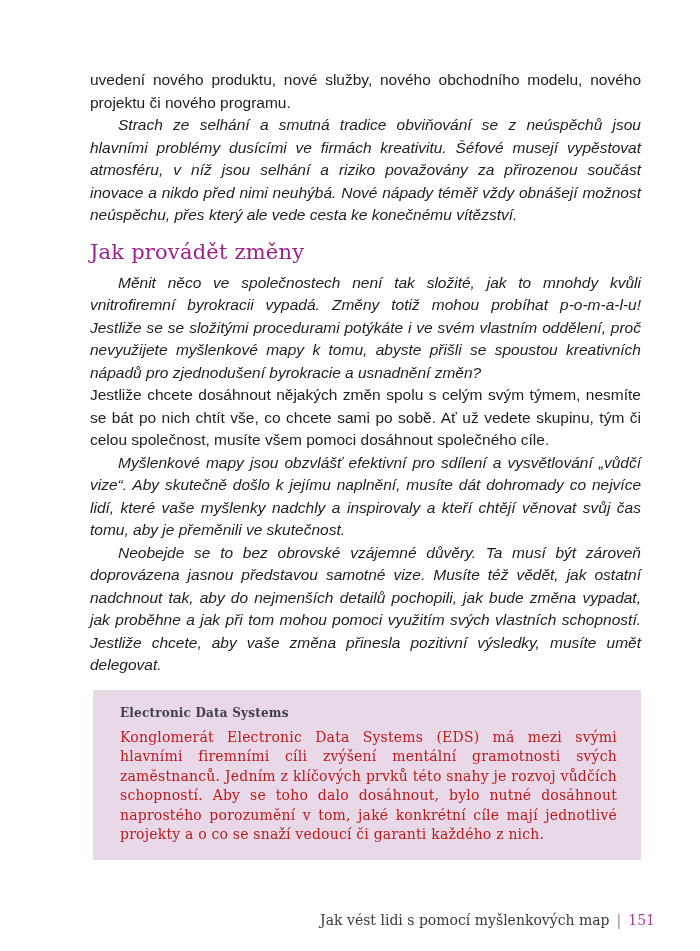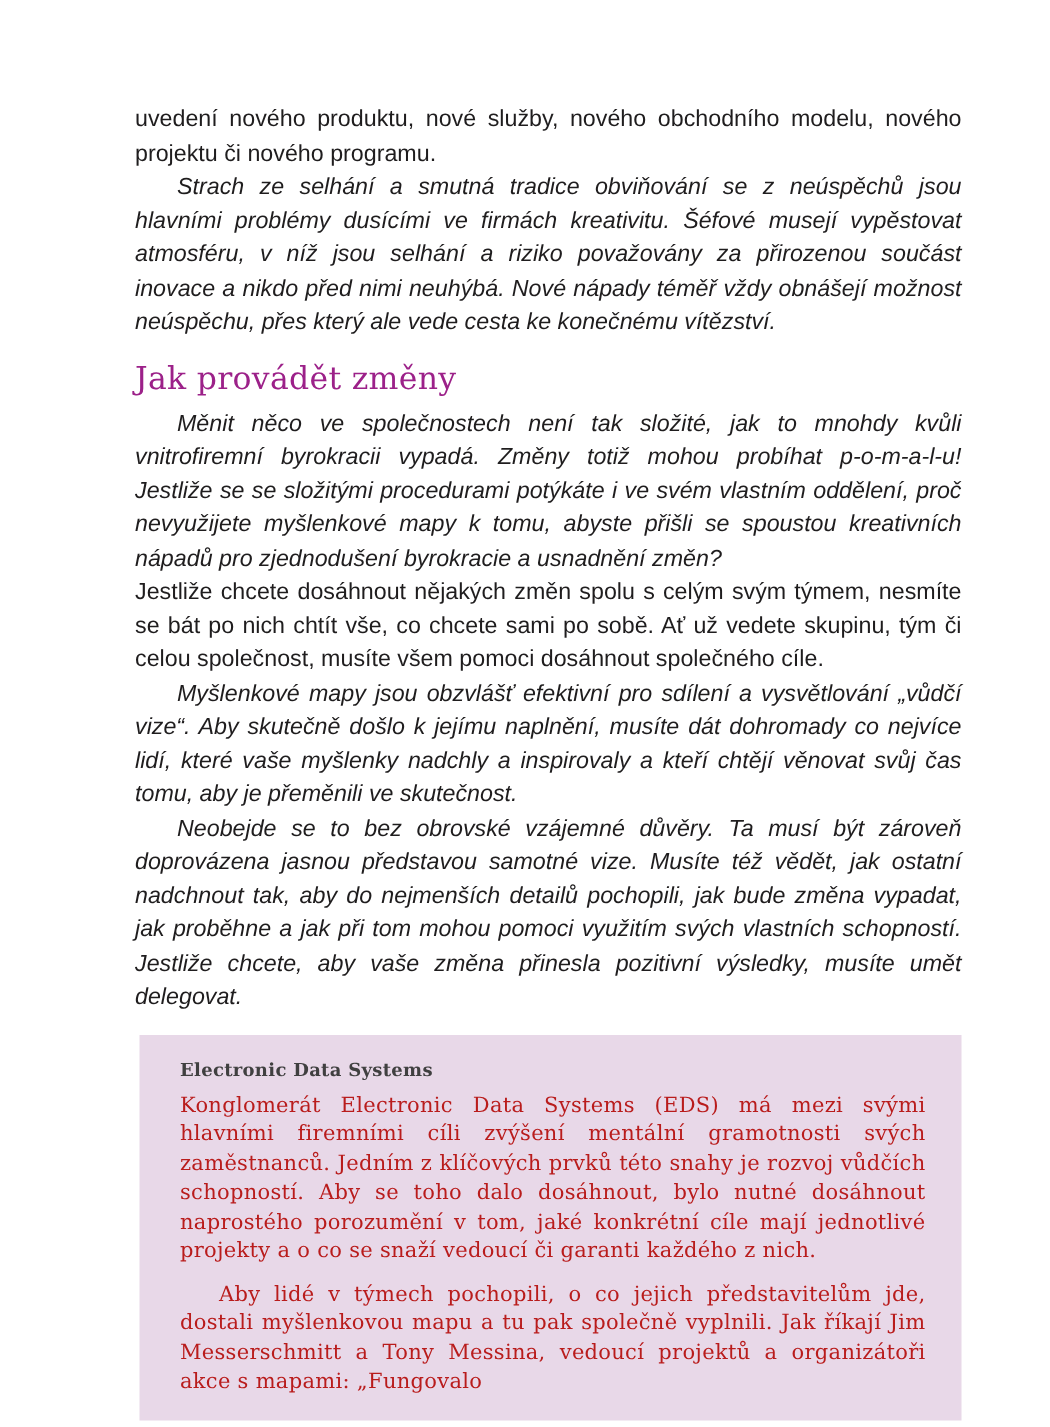--- a/index.html
+++ b/index.html
@@ -85,18 +85,20 @@
     <h1 class="section-heading">Jak provádět změny</h1>
 
     <p class="body-par indent">Měnit něco ve společnostech není tak složité, jak to mnohdy kvůli vnitrofiremní byrokracii vypadá. Změny totiž mohou probíhat p-o-m-a-l-u! Jestliže se se složitými procedurami potýkáte i ve svém vlastním oddělení, proč nevyužijete myšlenkové mapy k tomu, abyste přišli se spoustou kreativních nápadů pro zjednodušení byrokracie a usnadnění změn?</p>
     <p class="body-par">Jestliže chcete dosáhnout nějakých změn spolu s celým svým týmem, nesmíte se bát po nich chtít vše, co chcete sami po sobě. Ať už vedete skupinu, tým či celou společnost, musíte všem pomoci dosáhnout společného cíle.</p>
     <p class="body-par indent">Myšlenkové mapy jsou obzvlášť efektivní pro sdílení a vysvětlování „vůdčí vize“. Aby skutečně došlo k jejímu naplnění, musíte dát dohromady co nejvíce lidí, které vaše myšlenky nadchly a inspirovaly a kteří chtějí věnovat svůj čas tomu, aby je přeměnili ve skutečnost.</p>
     <p class="body-par indent">Neobejde se to bez obrovské vzájemné důvěry. Ta musí být zároveň doprovázena jasnou představou samotné vize. Musíte též vědět, jak ostatní nadchnout tak, aby do nejmenších detailů pochopili, jak bude změna vypadat, jak proběhne a jak při tom mohou pomoci využitím svých vlastních schopností. Jestliže chcete, aby vaše změna přinesla pozitivní výsledky, musíte umět delegovat.</p>
 
     <div class="highlight-box">
       <h2>Electronic Data Systems</h2>
       <p>Konglomerát Electronic Data Systems (EDS) má mezi svými hlavními firemními cíli zvýšení mentální gramotnosti svých zaměstnanců. Jedním z klíčových prvků této snahy je rozvoj vůdčích schopností. Aby se toho dalo dosáhnout, bylo nutné dosáhnout naprostého porozumění v tom, jaké konkrétní cíle mají jednotlivé projekty a o co se snaží vedoucí či garanti každého z nich.</p>
-      <p>Aby lidé v týmech pochopili, o co jejich představitelům jde, dostali myšlenkovou mapu a tu pak společně vyplnili. Jak říkají Jim Messerschmitt a Tony Messina, vedoucí projektů a organizátoři akce s mapami: „Fungovalo</p>
     </div>
 
   </div>
 
+  <div class="footer">
+    <span>Jak vést lidi s pomocí myšlenkových map</span><span class="sep">|</span><span class="pagenum">151</span>
+  </div>
 </div>
 
 </body></html>

